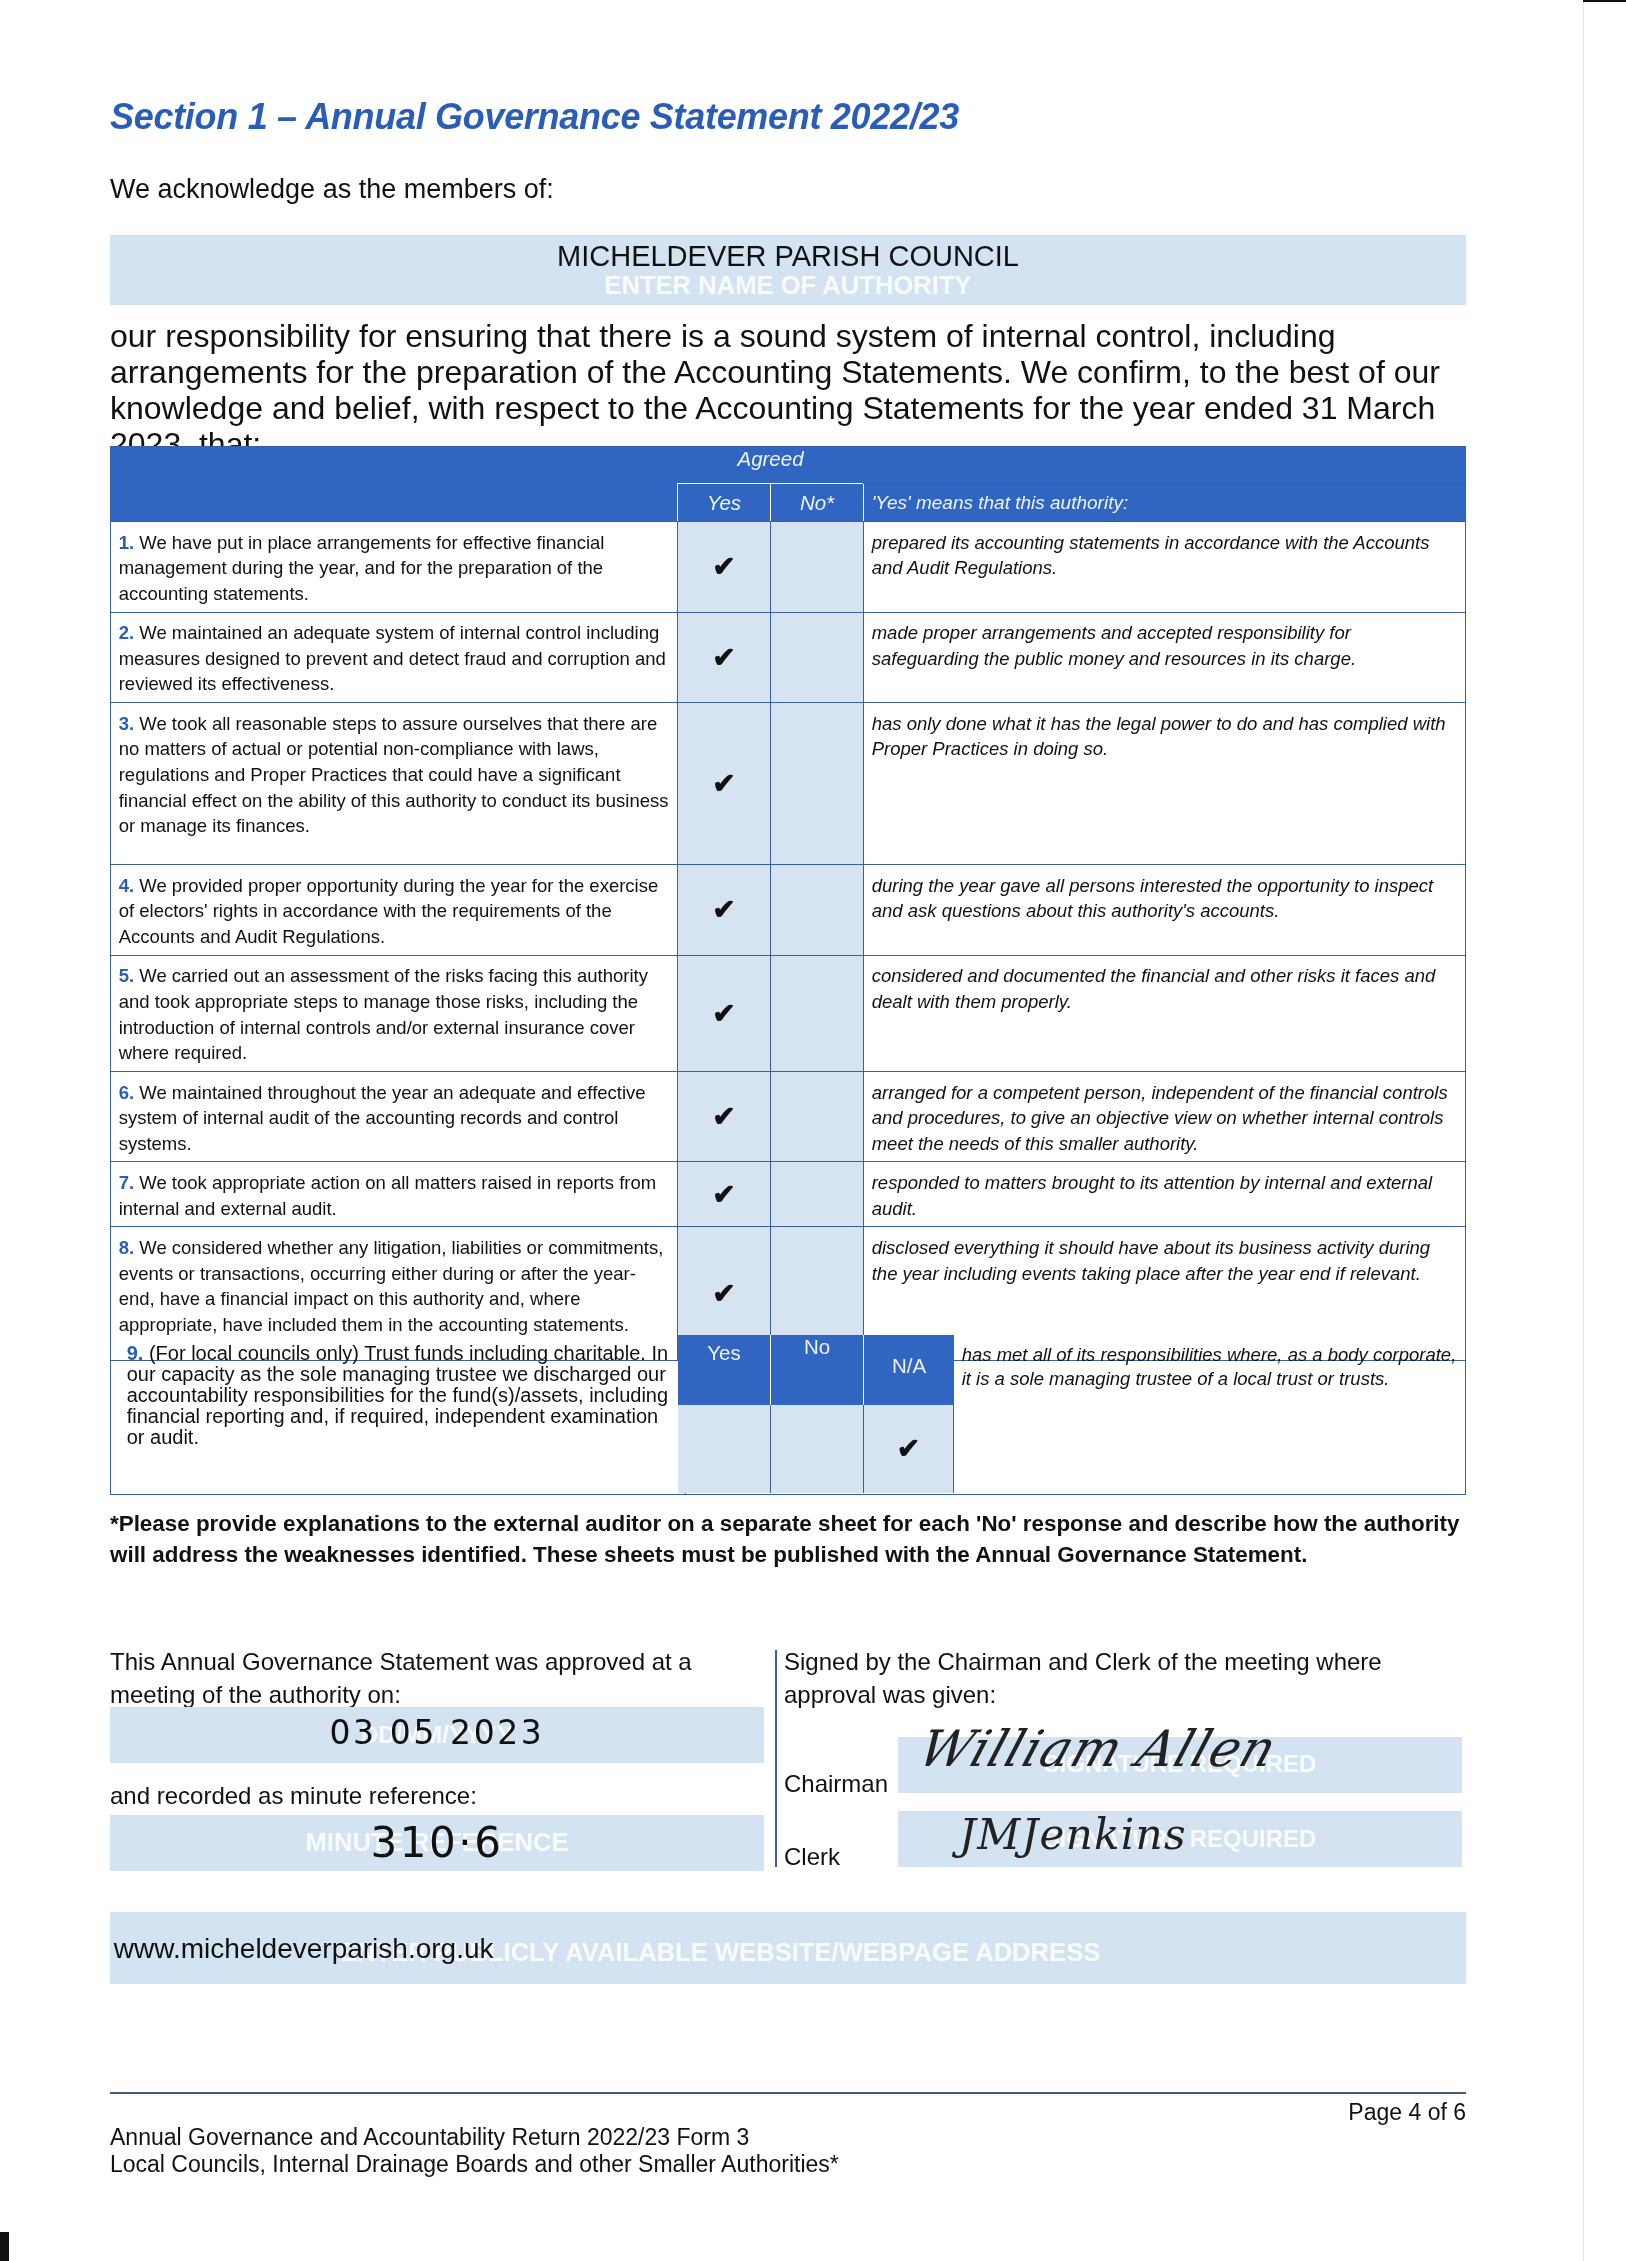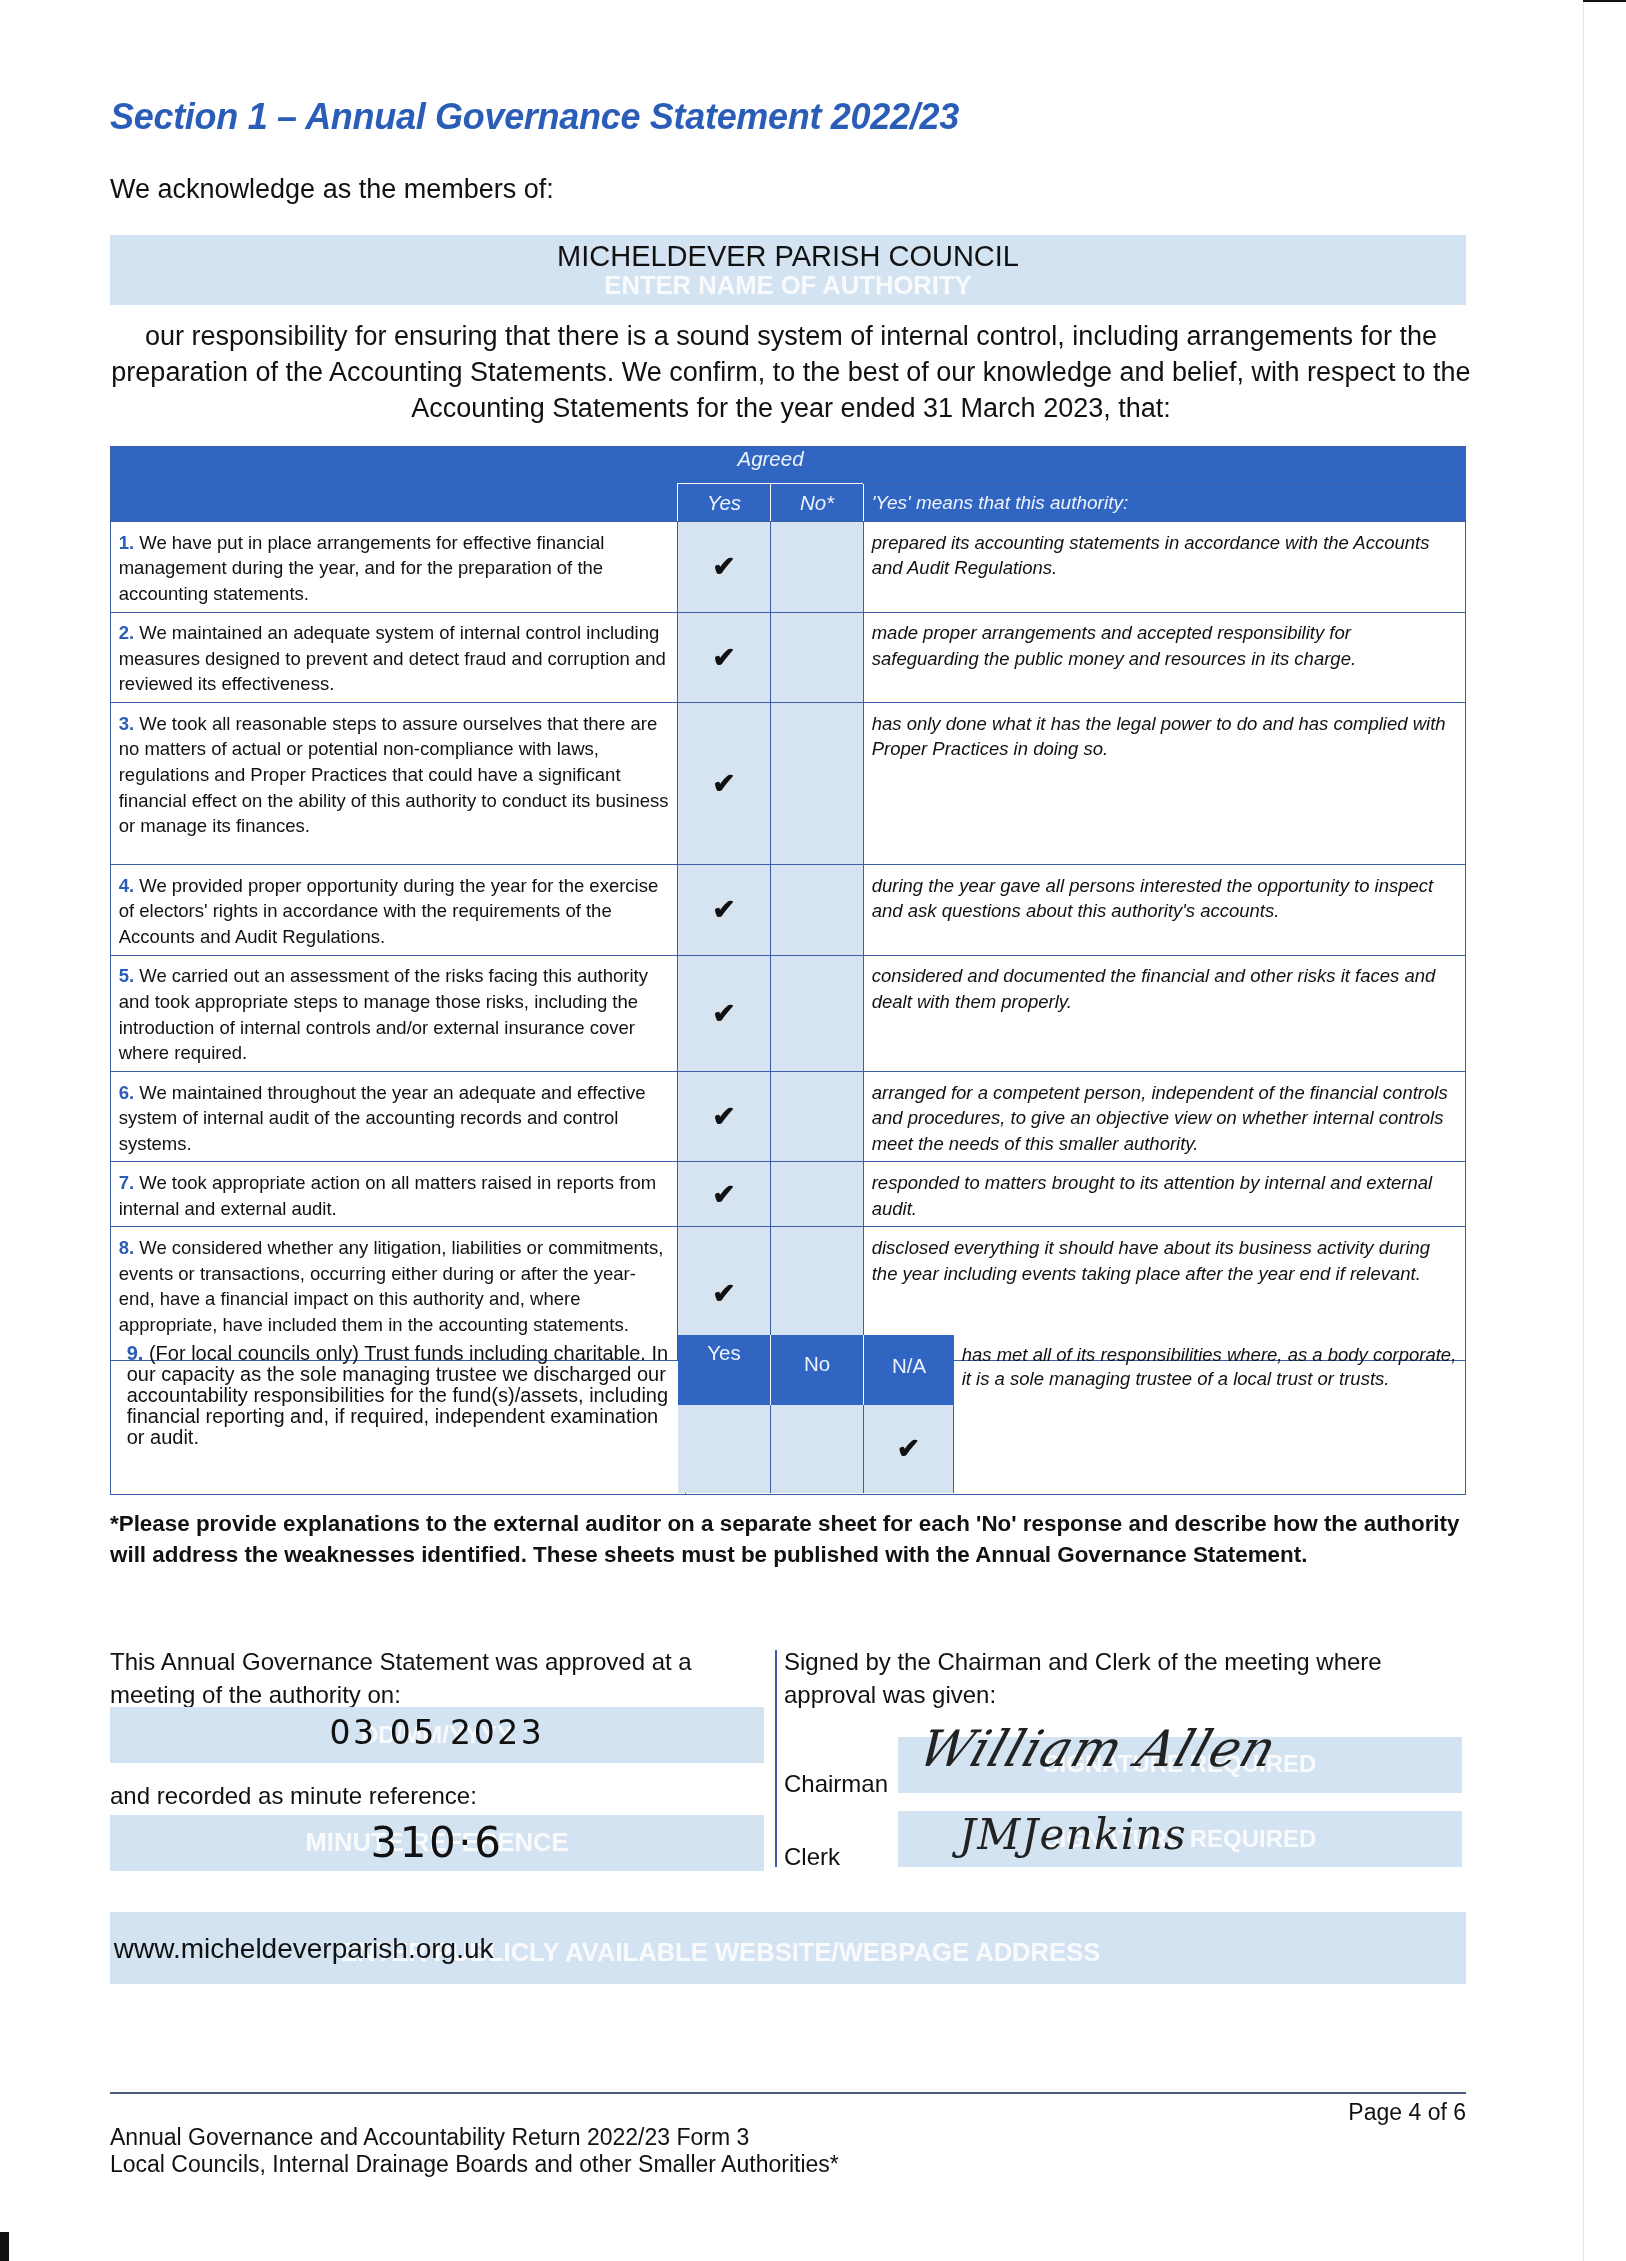--- a/index.html
+++ b/index.html
@@ -13,21 +13,21 @@
   .intro { position:absolute; left:110px; top:174px; font-size:27px; }
 
   .field { position:absolute; background:#d3e3f1; }
   .field .ghost { position:absolute; left:0; right:0; text-align:center; color:#ffffff; font-weight:bold; opacity:0.85; }
   .field .value { position:absolute; left:0; right:0; text-align:center; color:#111; }
 
   .authority { left:110px; top:235px; width:1356px; height:70px; }
   .authority .value { top:5.1px; font-size:29px; }
   .authority .ghost { top:36px; font-size:25.6px; }
 
-  .para { position:absolute; left:110px; top:318px; width:1362px; font-size:27px; line-height:36px;text-align:center; }
+  .para { position:absolute; left:110px; top:318px; width:1362px; font-size:32px; line-height:36px; }
 
   table.gov { position:absolute; left:110px; top:446px; width:1356px; border-collapse:collapse; table-layout:fixed; }
   table.gov td, table.gov th { border:1.9px solid #3a5fa8; vertical-align:top; padding:0; }
   table.gov th { background:#3066c2; color:#eef3fb; font-weight:normal; }
   .hdr-blank { border-right:none !important; }
   .hdr-agreed { font-style:italic; font-size:20.5px; text-align:center; border-bottom:none !important; height:36px; border-left:none !important; border-right:none !important; }
   .hdr-yes, .hdr-no { font-style:italic; font-size:20.5px; text-align:center; border:1.9px solid #ffffff !important; border-bottom-color:#3a5fa8 !important; height:37px; vertical-align:middle !important; }
   .hdr-means { font-style:italic; font-size:19px; text-align:left; padding-left:7.7px !important; vertical-align:middle !important; border-left:1.9px solid #ffffff !important; }
   .stmt { font-size:18.5px; line-height:25.6px; padding:7.7px 6.4px 5.1px 7.7px !important; }
   .stmt .num { color:#2a5db7; font-weight:bold; }
@@ -152,21 +152,21 @@
   </tr>
 </tbody>
   </table>
 
 <div style="position:absolute;left:110px;top:1335px;width:1356px;height:160px;border:1.9px solid #3a5fa8;border-top:none;box-sizing:border-box;">
   <div class="stmt" style="position:absolute;left:8px;top:0;width:567px;height:100%;box-sizing:border-box;border-right:1.9px solid #3a5fa8;font-size:20px;line-height:21px;padding:6.4px 6.4px 5.1px 7.7px;">
     <span class="num" style="color:#2a5db7;font-weight:bold;">9.</span>
     <span>(For local councils only) Trust funds including charitable. In our capacity as the sole managing trustee we discharged our accountability responsibilities for the fund(s)/assets, including financial reporting and, if required, independent examination or audit.</span>
   </div>
   <div style="position:absolute;left:567px;top:0;width:93px;height:70px;background:#3066c2;color:#eef3fb;font-size:20.5px;text-align:center;padding-top:6.4px;box-sizing:border-box;border-right:1.3px solid #fff;">Yes</div>
-  <div style="position:absolute;left:660px;top:0;width:93px;height:70px;background:#3066c2;color:#eef3fb;font-size:20.5px;text-align:center;padding-top:17px;box-sizing:border-box;border-right:1.3px solid #fff;">No</div>
+  <div style="position:absolute;left:660px;top:0;width:93px;height:70px;background:#3066c2;color:#eef3fb;font-size:20.5px;text-align:center;padding-top:0;box-sizing:border-box;border-right:1.3px solid #fff;">No</div>
   <div style="position:absolute;left:753px;top:0;width:90px;height:70px;background:#3066c2;color:#eef3fb;font-size:20.5px;text-align:center;padding-top:19px;box-sizing:border-box;">N/A</div>
   <div style="position:absolute;left:567px;top:70px;width:93px;height:88px;background:#d6e4f2;box-sizing:border-box;border-right:1.9px solid #3a5fa8;text-align:center;font-size:28px;font-weight:bold;line-height:88px;"><span></span></div>
   <div style="position:absolute;left:660px;top:70px;width:93px;height:88px;background:#d6e4f2;box-sizing:border-box;border-right:1.9px solid #3a5fa8;text-align:center;font-size:28px;font-weight:bold;line-height:88px;"><span></span></div>
   <div style="position:absolute;left:753px;top:70px;width:90px;height:88px;background:#d6e4f2;box-sizing:border-box;border-right:1.9px solid #3a5fa8;text-align:center;font-size:28px;font-weight:bold;line-height:88px;"><span>✔</span></div>
   <div class="means" style="position:absolute;left:843px;top:0;right:0;font-style:italic;font-size:18.5px;line-height:24px;padding:6.4px 7.7px;box-sizing:border-box;">has met all of its responsibilities where, as a body corporate, it is a sole managing trustee of a local trust or trusts.</div>
 </div>
 
 <div class="footnote">*Please provide explanations to the external auditor on a separate sheet for each 'No' response and describe how the authority will address the weaknesses identified. These sheets must be published with the Annual Governance Statement.</div>
 
 <div class="approved-text">This Annual Governance Statement was approved at a meeting of the authority on:</div>

